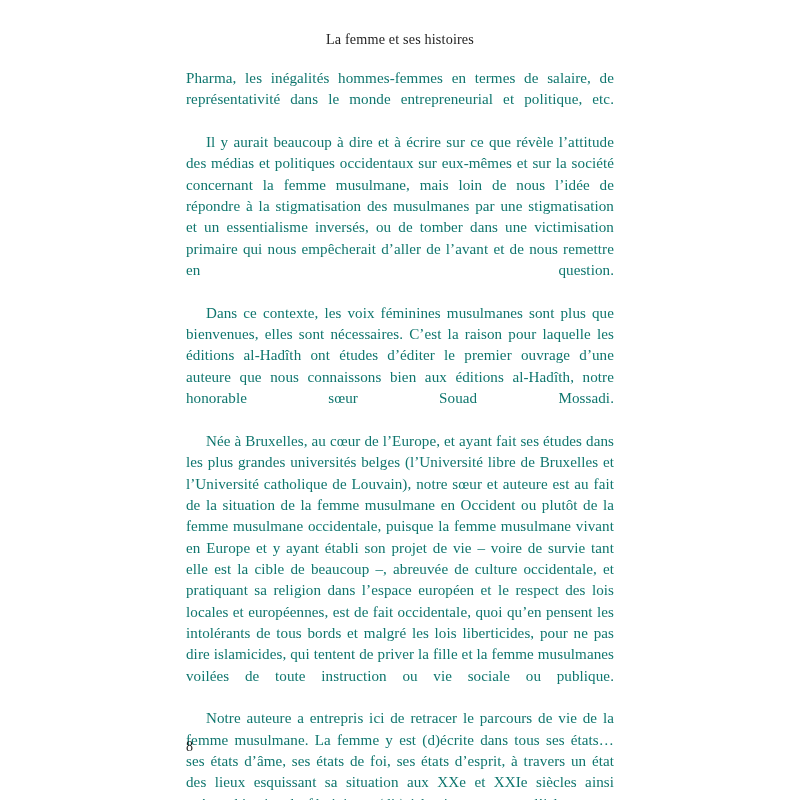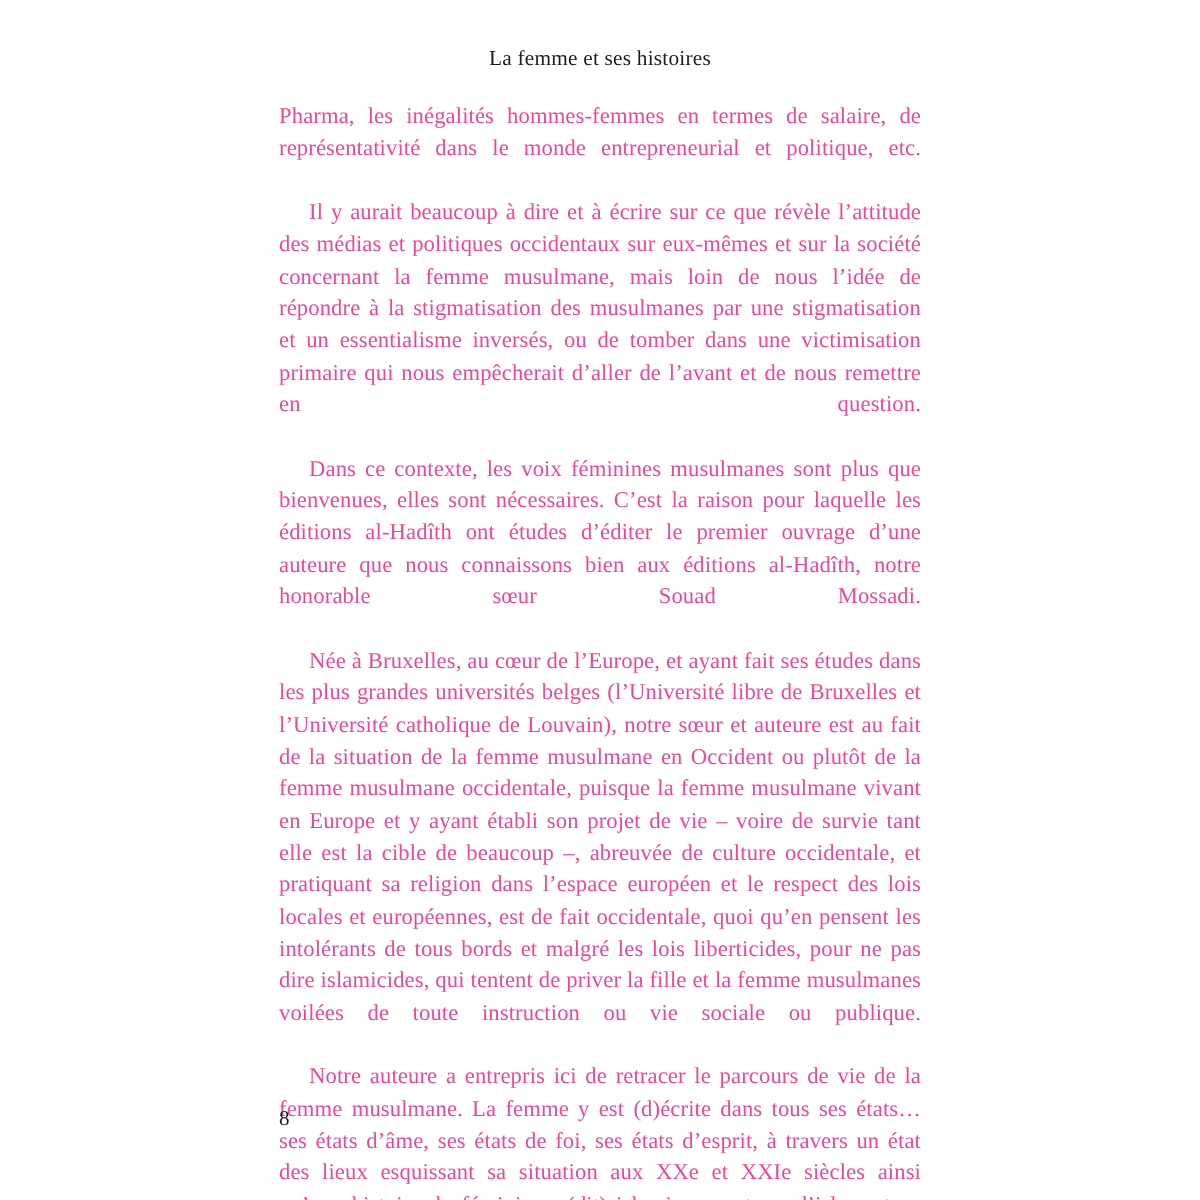--- a/index.html
+++ b/index.html
@@ -50,21 +50,21 @@
   .body-paragraph {
     margin: 0;
     padding: 0;
     text-indent: 20px;
     text-align: justify;
     text-justify: inter-word;
     font-size: 15.1px;
     line-height: 21.35px;
     letter-spacing: 0.005em;
     word-spacing: 0.006em;
-    color: #ec4899;
+    color: #0f766e;
     hyphens: none;
   }
 
   
   .body-paragraph.continuation {
     text-indent: 0;
   }
 
   
   .body-paragraph:after {

